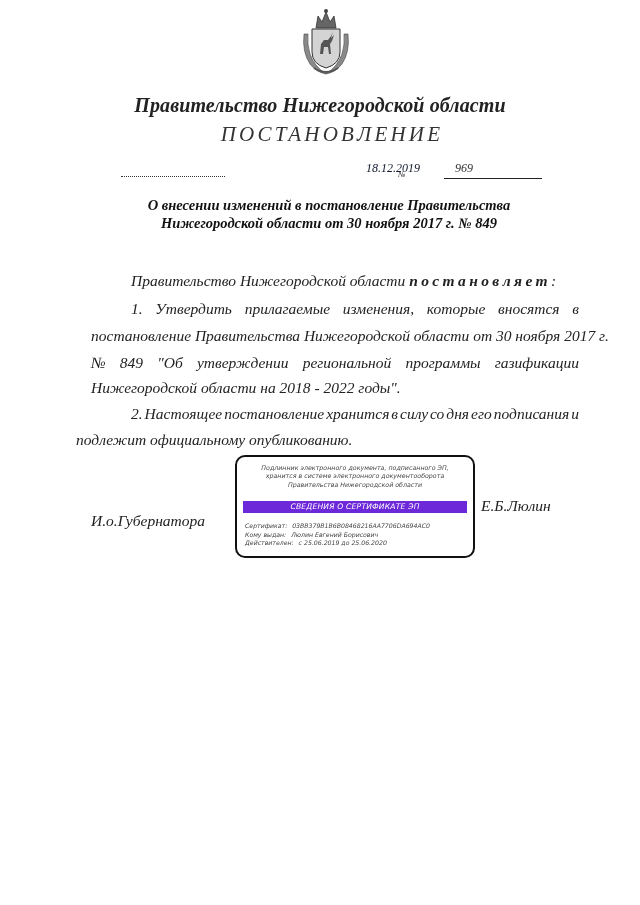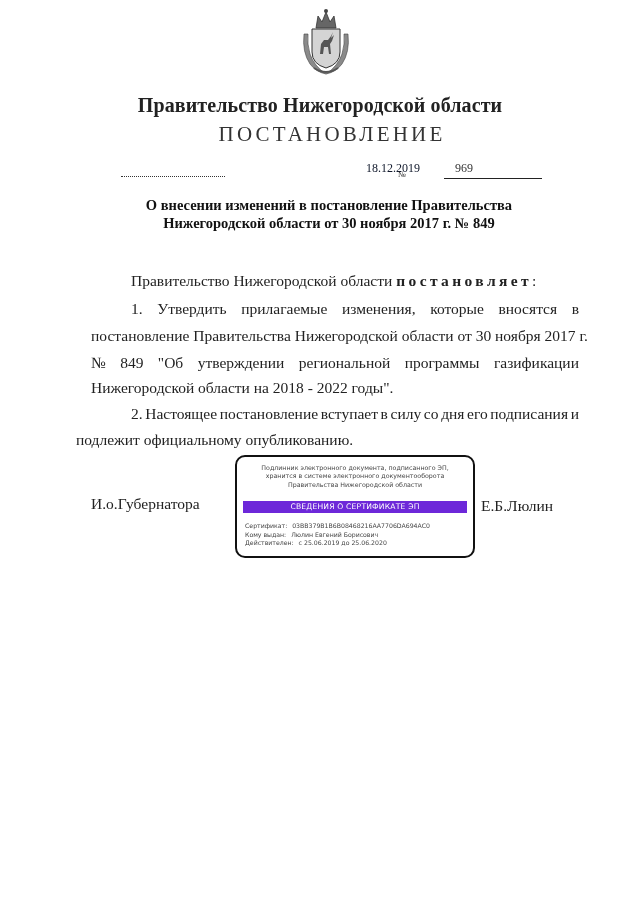--- a/index.html
+++ b/index.html
@@ -1,21 +1,21 @@
 <!DOCTYPE html>
 <html><head>
   <meta charset="utf-8">
   <style>
     html, body { margin: 0; padding: 0; background: #ffffff; }
     body {
       width: 640px; height: 905px; position: relative; overflow: hidden;
       font-family: "Liberation Serif", "DejaVu Serif", serif;
       color: #1a1a1a;
     }
-    .abs { position: absolute; }
+    .abs { position: absolute; font-style: italic; }
 
     
     .emblem { left: 300px; top: 2px; width: 52px; height: 74px; }
 
     .org-title {
       left: 0; width: 640px; top: 94px; text-align: center;
       font-weight: bold; font-size: 20px; letter-spacing: 0.1px;
       color: #222;
     }
     .doc-type {
@@ -51,21 +51,21 @@
     .l1 { top: 287px; }
     .l1 .j-flex { padding-left: 40px; width: 448px; }
     .l2 { top: 314px; }
     .l3 { top: 341px; }
     .l4 { top: 366px; left: 91px; }
     .l5 { top: 392px; }
     .l5 .j-flex { padding-left: 40px; width: 448px; }
     .l6 { top: 418px; left: 76px; }
 
     
-    .sign-left { left: 91px; top: 495px; font-size: 15.5px; color: #222; }
+    .sign-left { left: 91px; top: 512px; font-size: 15.5px; color: #222; }
     .sign-right { left: 481px; top: 497px; font-size: 15.5px; color: #222; }
 
     
     .stamp {
       left: 235px; top: 455px; width: 236px; height: 99px;
       border: 2px solid #111; border-radius: 10px;
       font-family: "DejaVu Sans", "Liberation Sans", sans-serif;
       color: #333;
     }
     .stamp-head {
@@ -148,21 +148,21 @@
     <span>газификации</span>
   </div>
 </div>
 <div class="abs body-text l4">Нижегородской области на 2018 - 2022 годы".</div>
 
 <div class="abs body-text justify-line l5">
   <div class="j-flex">
     <span>2.</span>
     <span>Настоящее</span>
     <span>постановление</span>
-    <span>вступает</span>
+    <span>хранится</span>
     <span>в</span>
     <span>силу</span>
     <span>со</span>
     <span>дня</span>
     <span>его</span>
     <span>подписания</span>
     <span>и</span>
   </div>
 </div>
 <div class="abs body-text l6">подлежит официальному опубликованию.</div>

